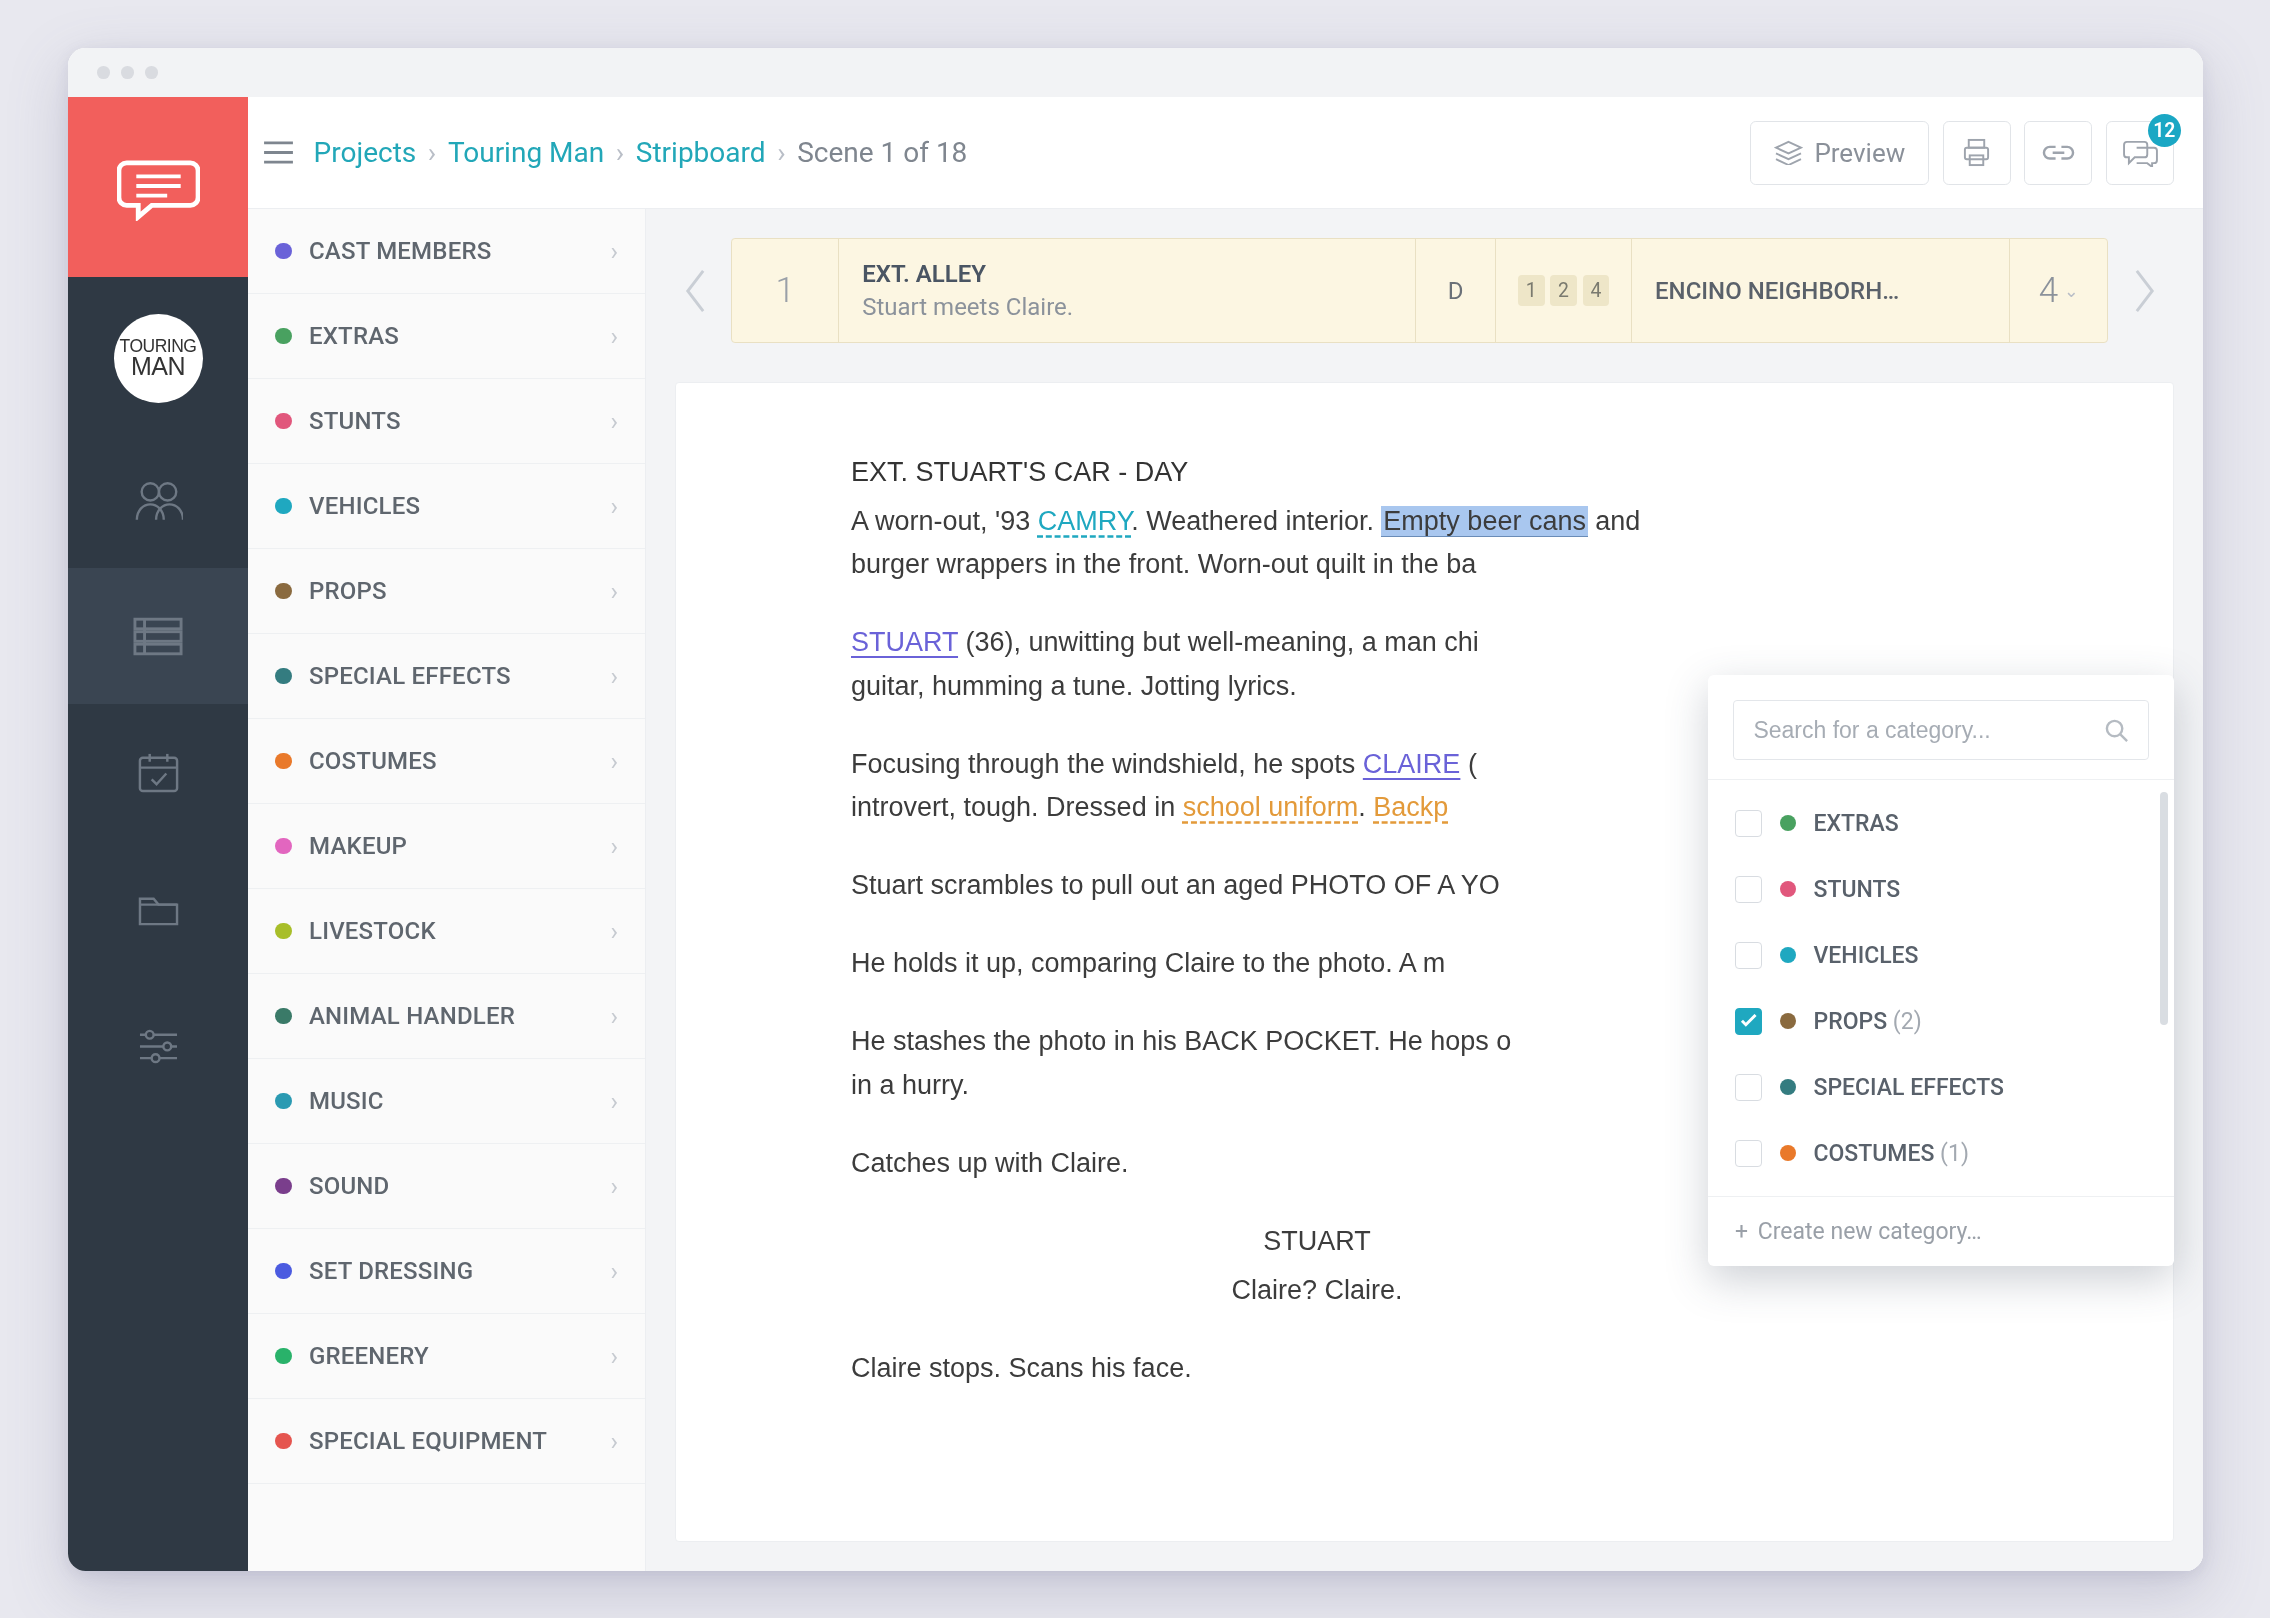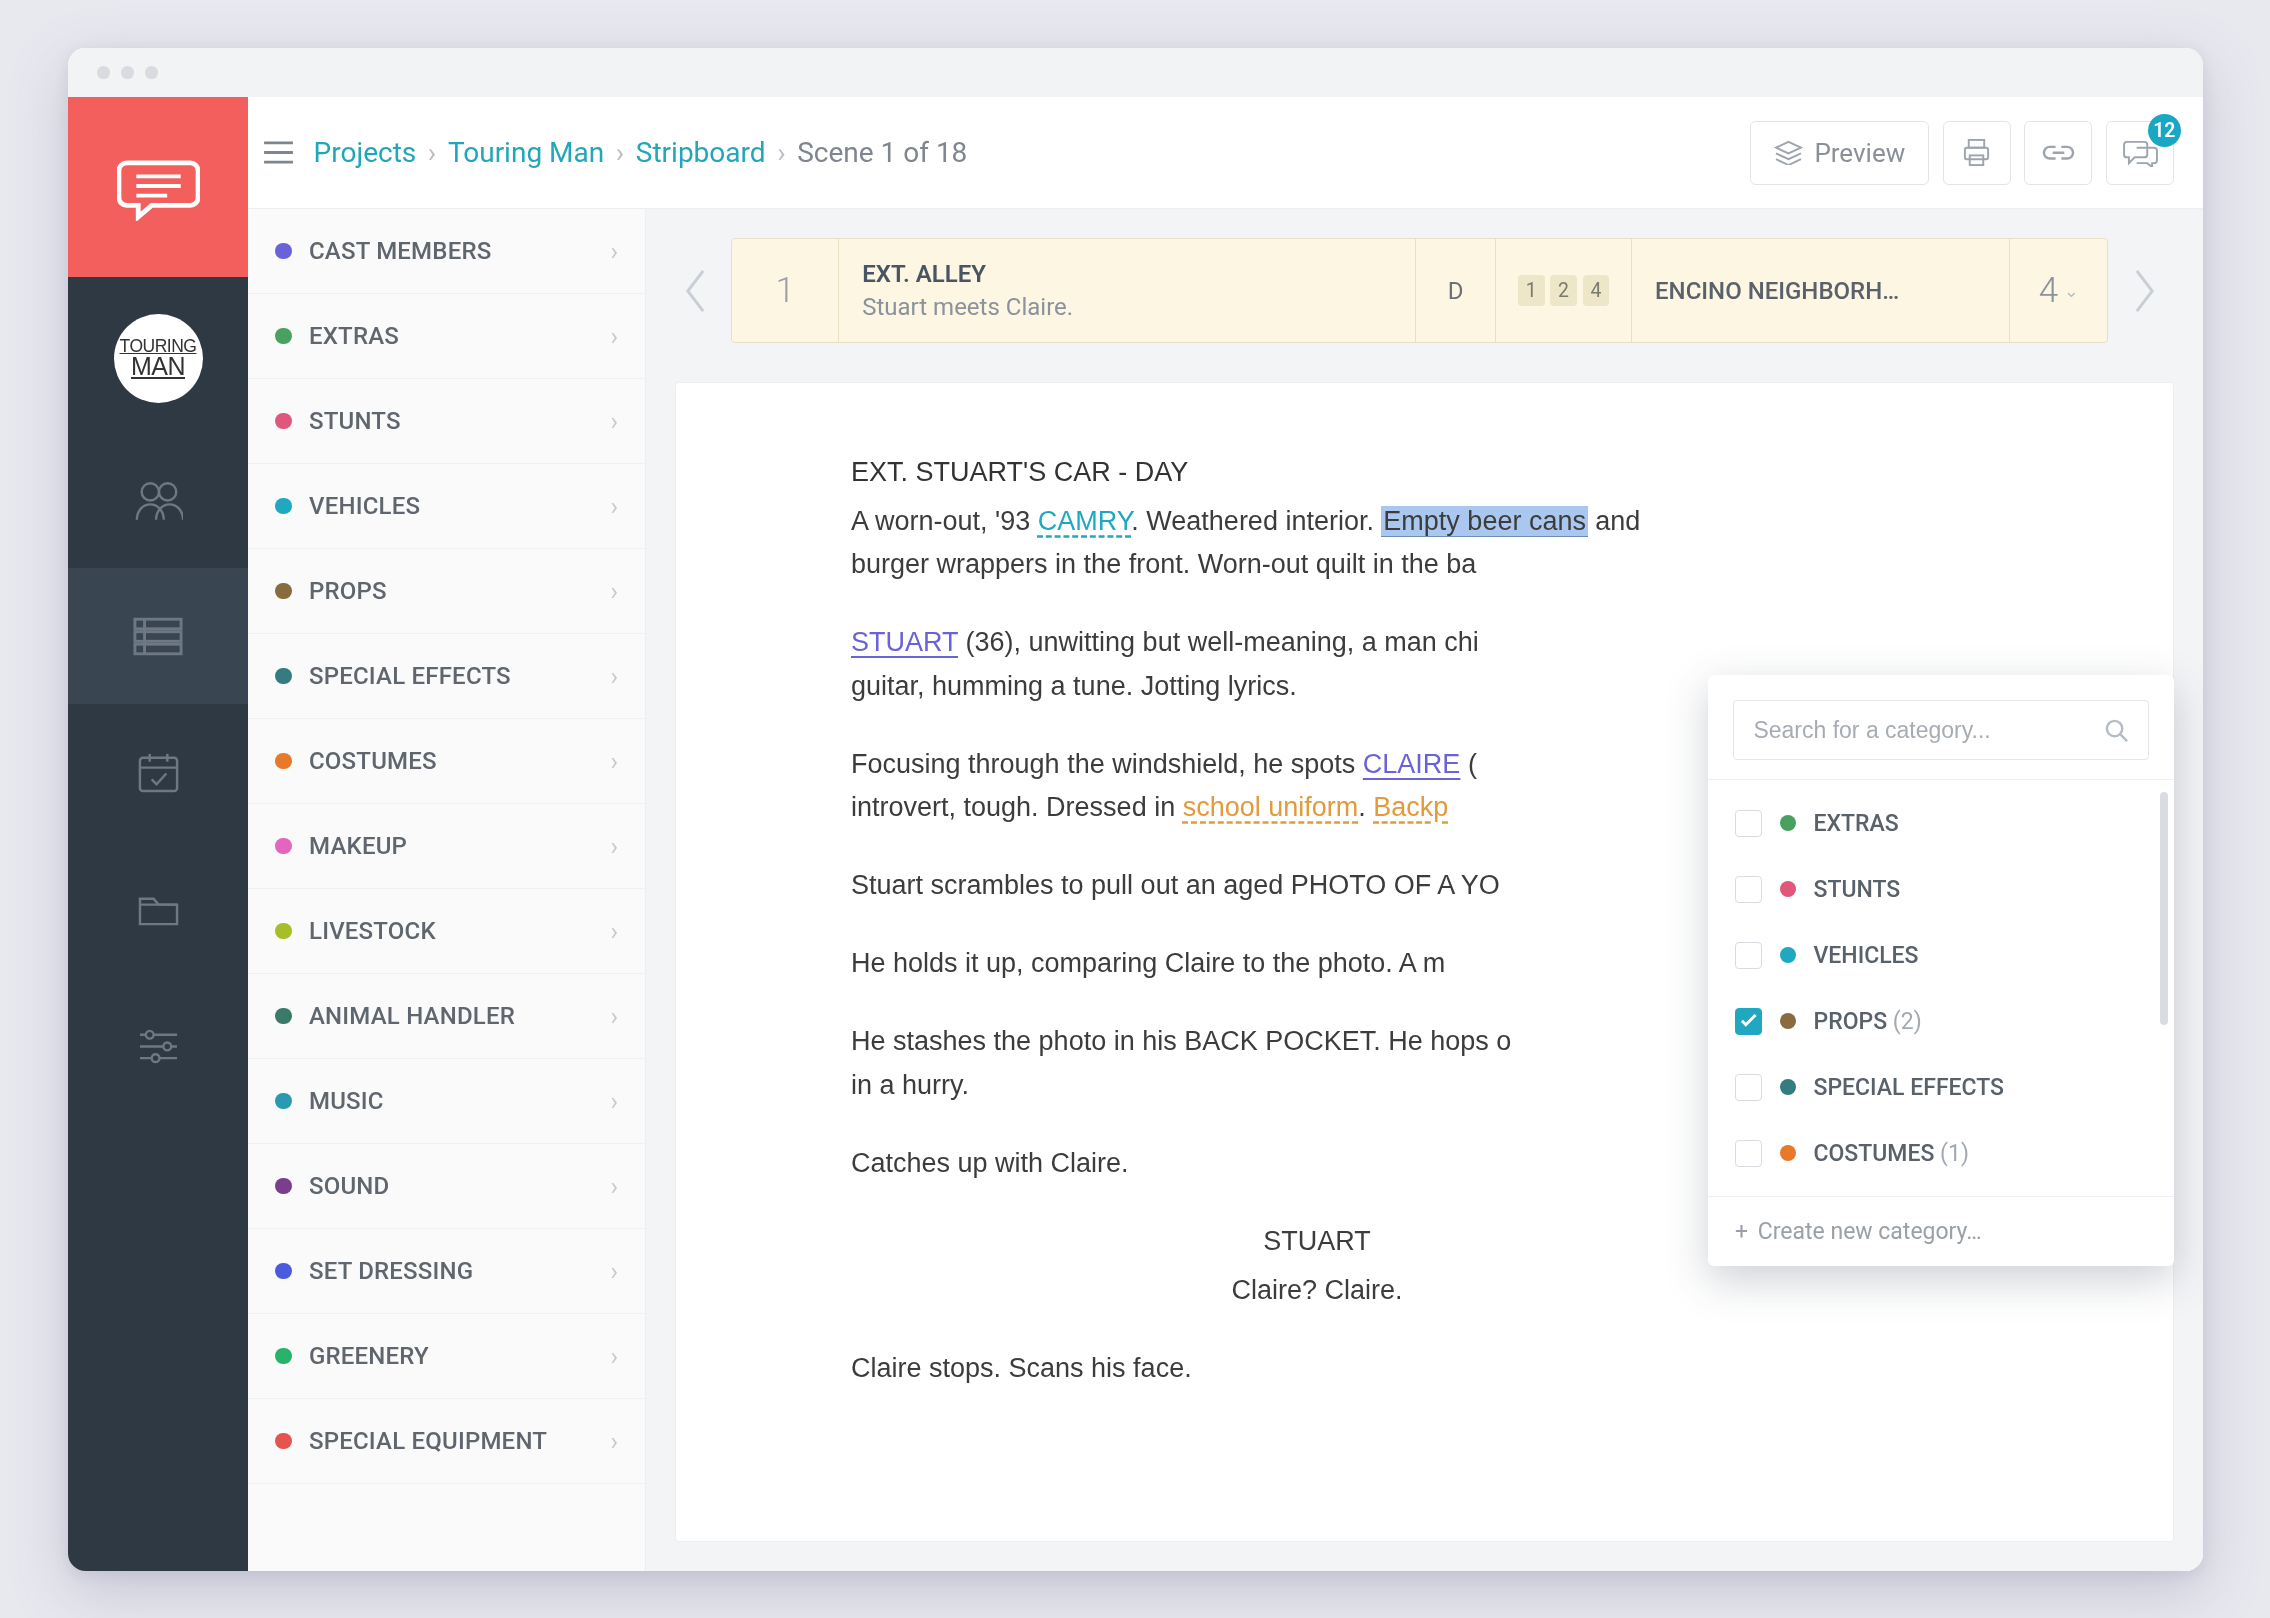--- a/index.html
+++ b/index.html
@@ -3,21 +3,21 @@
 <meta charset="utf-8">
 <style>
 * { margin:0; padding:0; box-sizing:border-box; }
 body { font-family: -apple-system, BlinkMacSystemFont, "Segoe UI", Roboto, Helvetica, Arial, sans-serif; background:#e8e8ef; width:2271px; height:1619px; overflow:hidden; display:flex; align-items:center; justify-content:center; transform-origin:top left; transform:scale(1);}
 .window { width:2135px; height:1523px; background:#fff; border-radius:17.5px; overflow:hidden; box-shadow:0 19.4px 58px rgba(100,100,140,0.25), 0 3.9px 13.6px rgba(100,100,140,0.12); position:relative; }
 .titlebar { height:49px; background:#f2f3f5; display:flex; align-items:center; padding:0 29px; gap:11.6px; }
 .titlebar .dot { width:12.6px; height:12.6px; border-radius:50%; background:#d9dbe0; }
 .app { display:flex; height:calc(100% - 49px); }
 .rail { width:180px; background:#2f3944; display:flex; flex-direction:column; align-items:center; position:relative; }
 .rail .logo-block { width:180px; height:180px; background:#f25f5c; display:flex; align-items:center; justify-content:center; }
-.rail .project-logo { width:89px; height:89px; border-radius:50%; background:#fff; display:flex; align-items:center; justify-content:center; flex-direction:column; margin-top:37px; font-family:"Arial Black",sans-serif; font-size:17.5px; color:#333; line-height:0.9; letter-spacing:-0.5px;text-decoration:underline; }
+.rail .project-logo { width:89px; height:89px; border-radius:50%; background:#fff; display:flex; align-items:center; justify-content:center; flex-direction:column; margin-top:37px; font-family:"Arial Black",sans-serif; font-size:17.5px; color:#333; line-height:0.9; letter-spacing:-0.5px; }
 .rail .nav-items { display:flex; flex-direction:column; width:100%; margin-top:29px; }
 .rail .nav-item { height:136px; display:flex; align-items:center; justify-content:center; cursor:pointer; }
 .rail .nav-item.active { background:#3a4552; }
 .rail svg { stroke:#6e7884; fill:none; }
 .content { flex:1; display:flex; flex-direction:column; background:#f3f4f6; position:relative; }
 .topbar { height:112px; background:#fff; border-bottom:1px solid #eceef1; display:flex; align-items:center; padding:0 29px 0 9px; gap:13.6px; }
 .hamburger { width:43px; height:43px; display:flex; align-items:center; justify-content:center; cursor:pointer; }
 .breadcrumbs { display:flex; align-items:center; gap:11.6px; font-size:28px; }
 .breadcrumbs .link { color:#22a7b8; cursor:pointer; }
 .breadcrumbs .sep { color:#b9bec7; }

